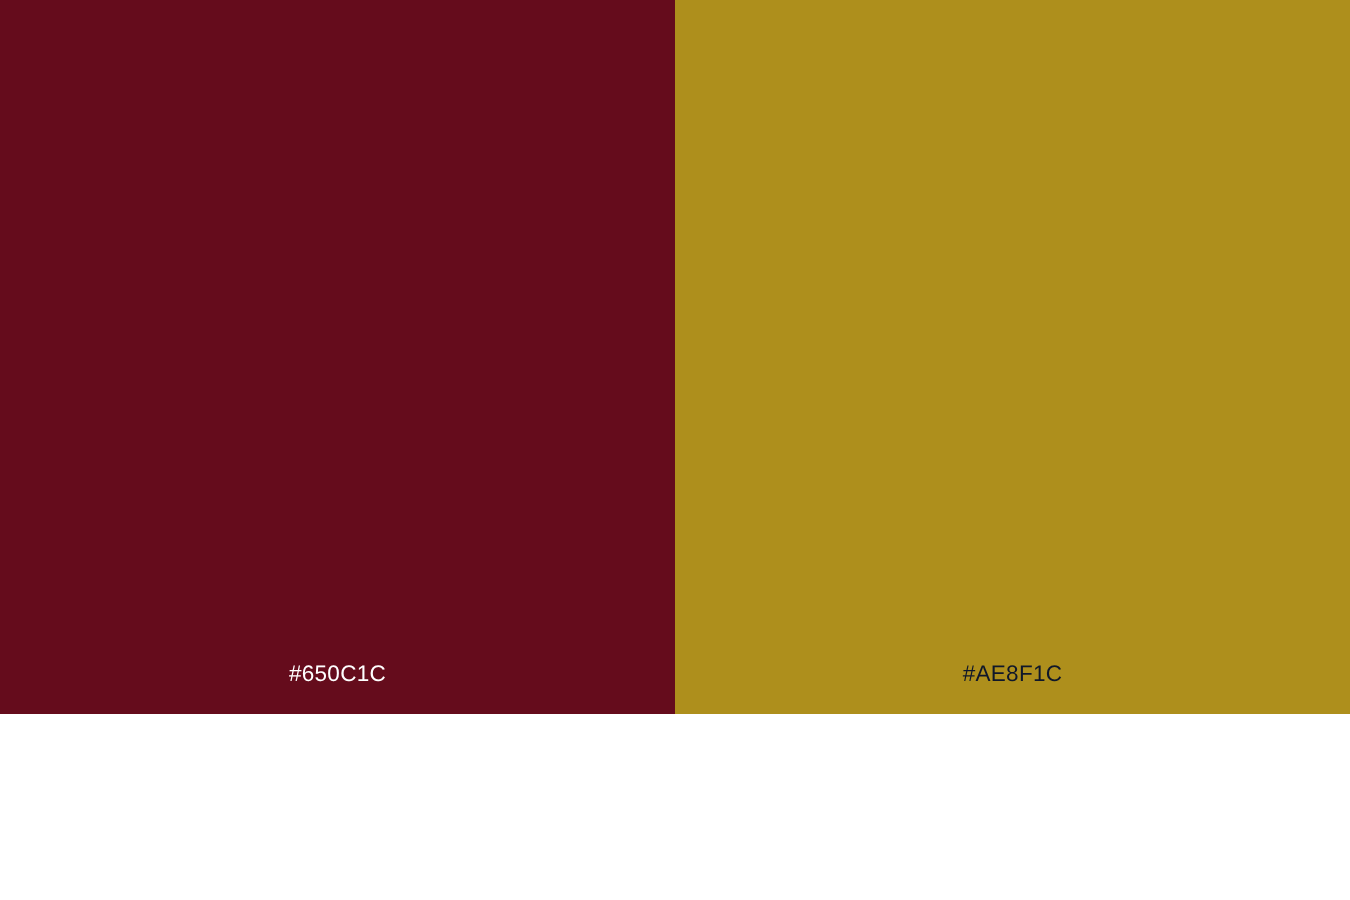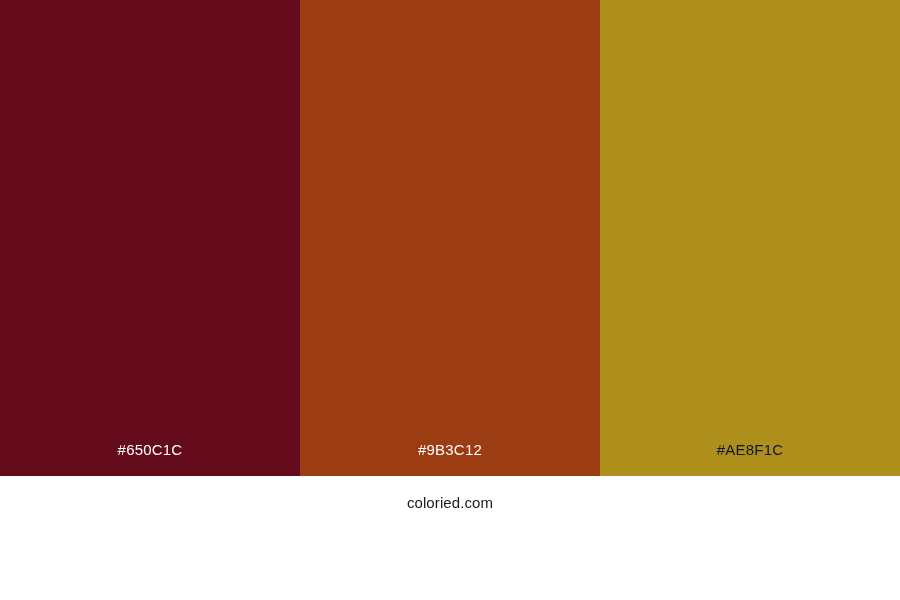--- a/index.html
+++ b/index.html
@@ -71,28 +71,22 @@
 
 <div class="palette-page">
 
   <div class="swatch-strip" style="height: 476px;">
 
     <div class="swatch" style="background-color: rgb(101, 12, 28);">
       <span class="swatch-label label-light" style="color: rgb(255, 255, 255);">#650C1C</span>
     </div>
 
 
-    <div class="swatch" style="background-color: rgb(155, 60, 18);">
-      <span class="swatch-label label-light" style="color: rgb(255, 255, 255);">#9B3C12</span>
-    </div>
 
     <div class="swatch" style="background-color: rgb(174, 143, 28);">
       <span class="swatch-label label-dark" style="color: #0f172a;">#AE8F1C</span>
     </div>
 
 
   </div>
 
-  <div class="footer-bar">
-    <span class="footer-text" style="color: rgb(26, 26, 26);">coloried.com</span>
-  </div>
 
 </div>
 
 </body></html>

